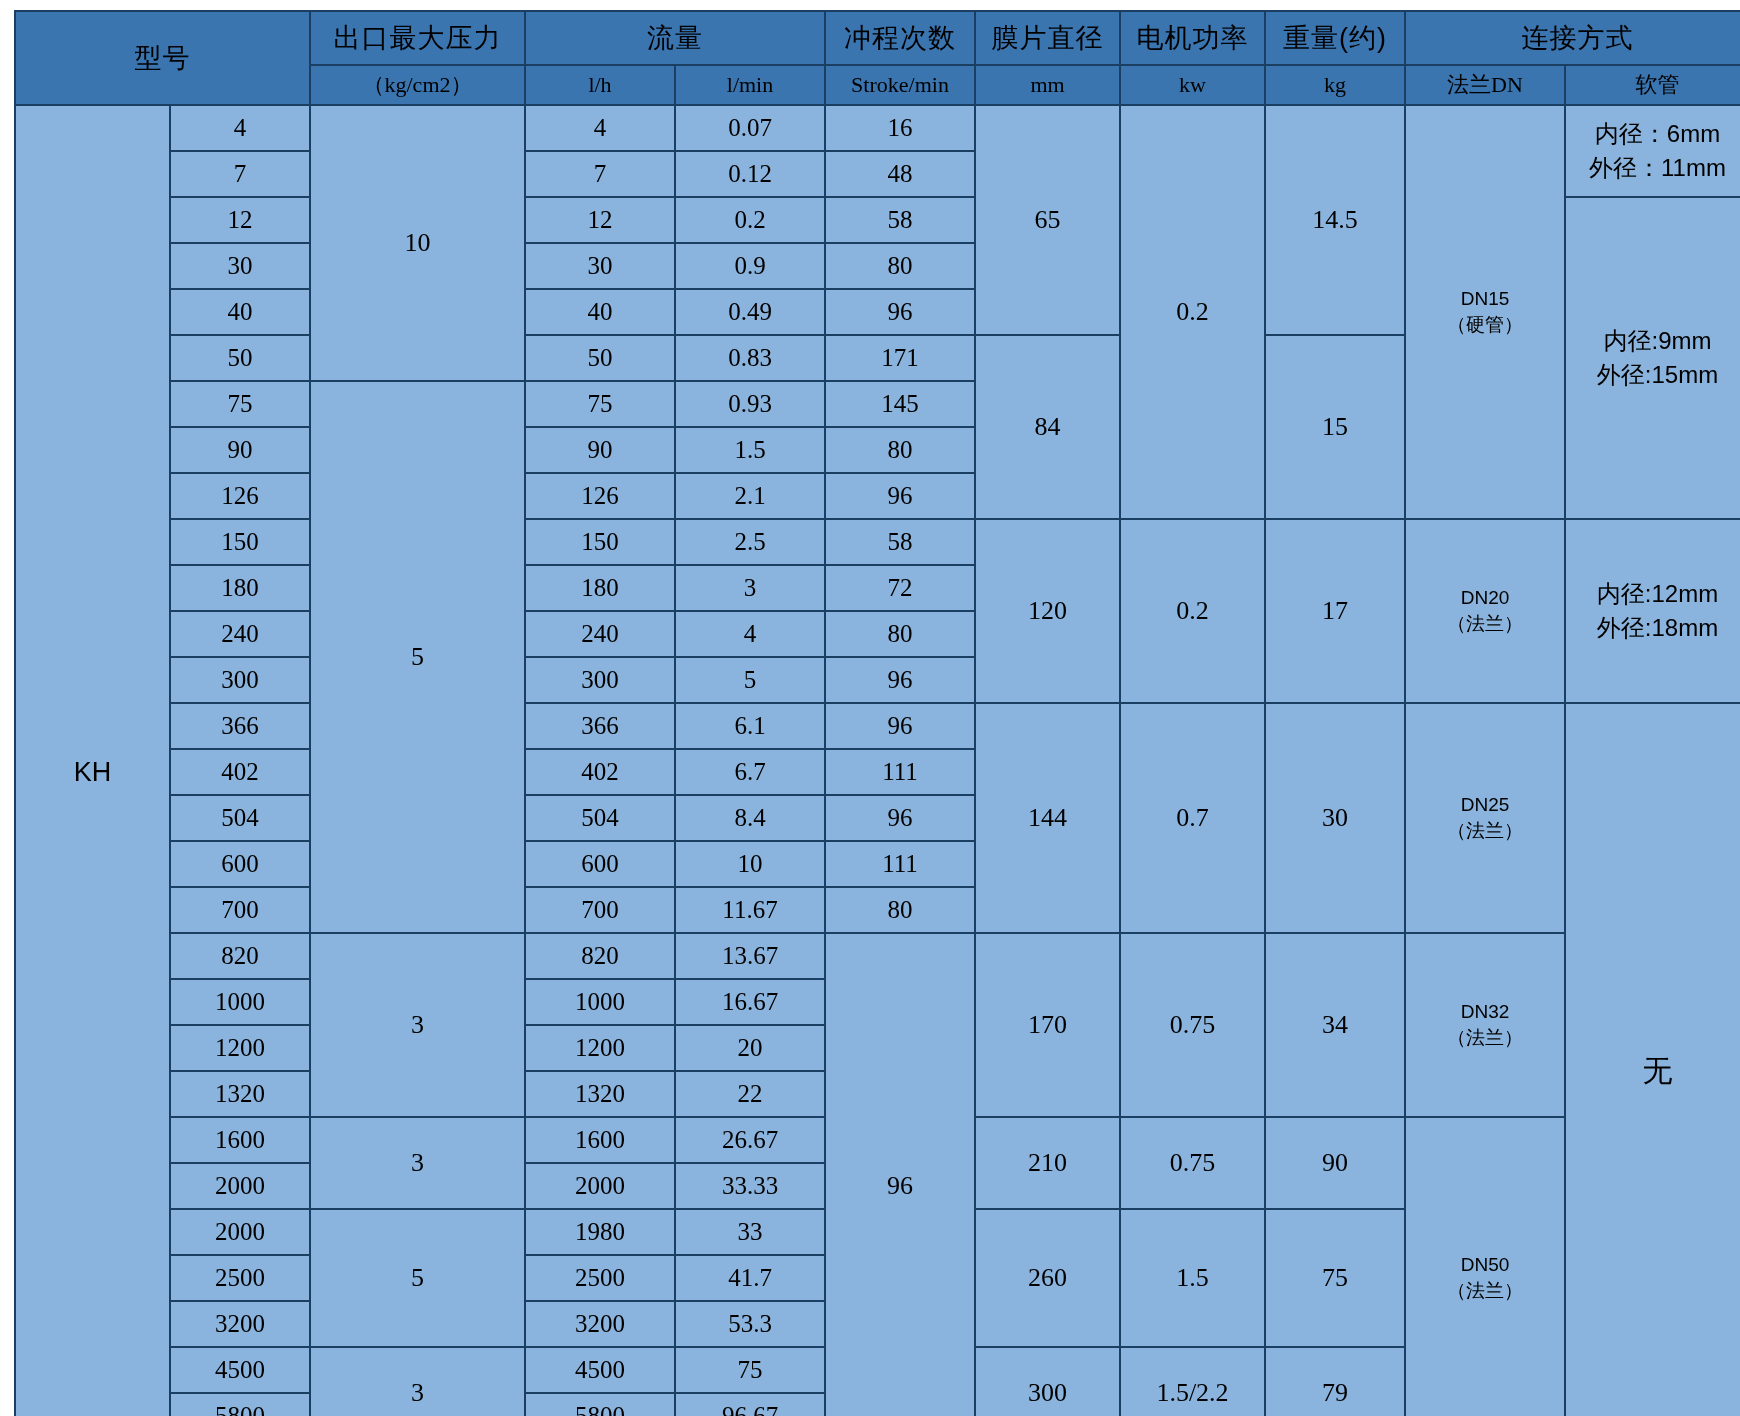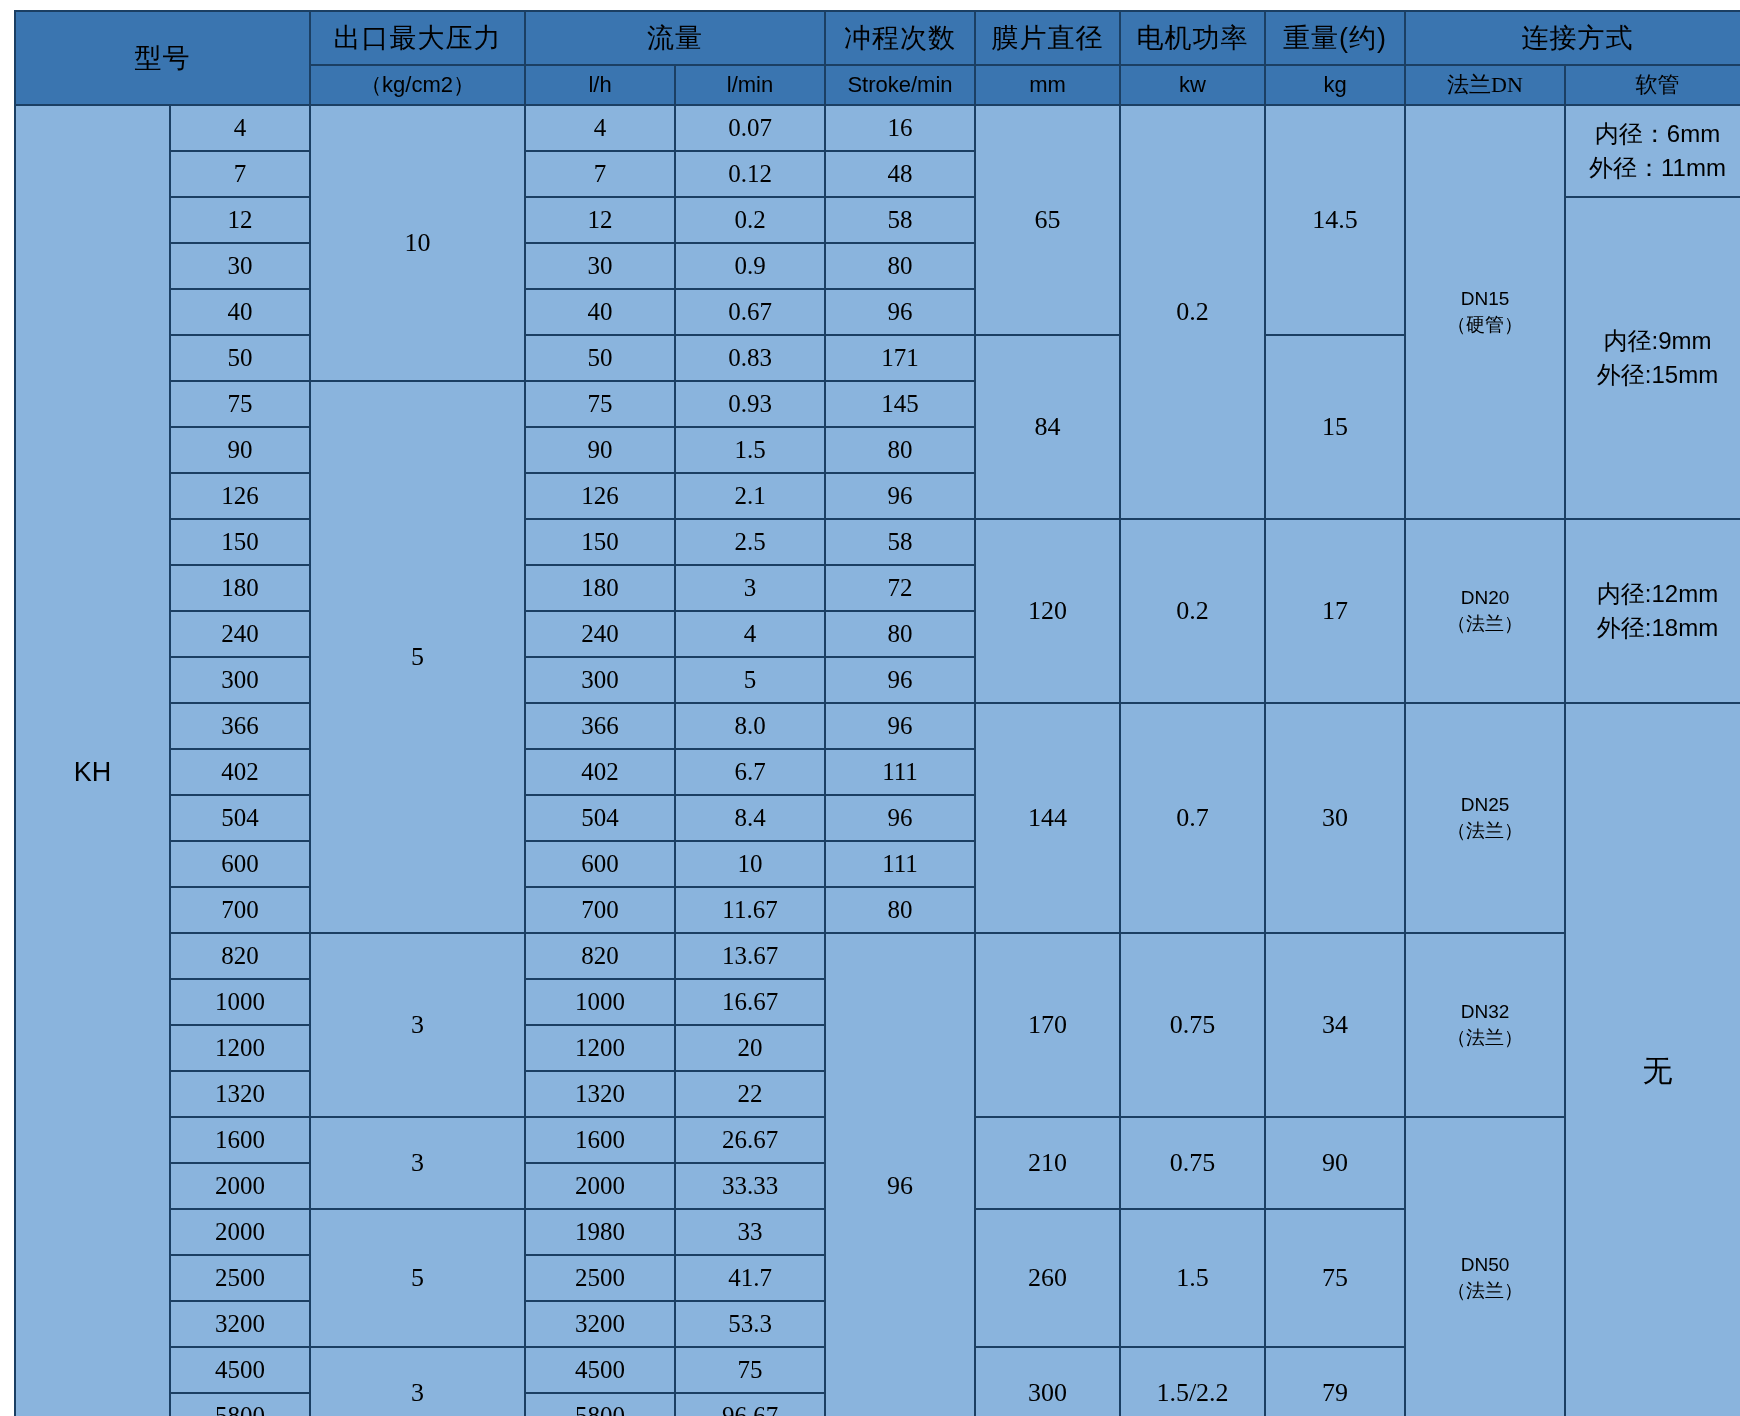--- a/index.html
+++ b/index.html
@@ -42,21 +42,21 @@
     letter-spacing: 1px;
   }
   .hdr2 td {
     background: #3a75b0;
     color: #ffffff;
     font-size: 22px;
     font-family: Liberation Serif, serif;
     height: 38px;
   }
   .hdr td.unitcell, .hdr2 td.unitcell {
-    font-family: Liberation Sans, sans-serif;
+    font-family: Liberation Serif, serif;
   }
   
   tbody td {
     background: #8ab4dd;
     height: 44px;
     font-size: 25px;
     font-family: "Liberation Serif", serif;
   }
   td.cjk {
     font-family: "Liberation Sans", sans-serif;
@@ -165,21 +165,21 @@
     <tr>
       <td>30</td>
       <td>30</td>
       <td>0.9</td>
       <td>80</td>
     </tr>
 
     <tr>
       <td>40</td>
       <td>40</td>
-      <td>0.67</td>
+      <td>0.49</td>
       <td>96</td>
     </tr>
 
     <tr>
       <td>50</td>
       <td>50</td>
       <td>0.83</td>
       <td>171</td>
       <td rowspan="4" class="big">84</td>
       <td rowspan="4" class="big">15</td>
@@ -242,21 +242,21 @@
     <tr>
       <td>300</td>
       <td>300</td>
       <td>5</td>
       <td>96</td>
     </tr>
 
     <tr>
       <td>366</td>
       <td>366</td>
-      <td>8.0</td>
+      <td>6.1</td>
       <td>96</td>
       <td rowspan="5" class="big">144</td>
       <td rowspan="5" class="big">0.7</td>
       <td rowspan="5" class="big">30</td>
       <td rowspan="5" class="cjk">
         <div>DN25</div>
         <div>（法兰）</div>
       </td>
       <td rowspan="16" class="none">无</td>
     </tr>

